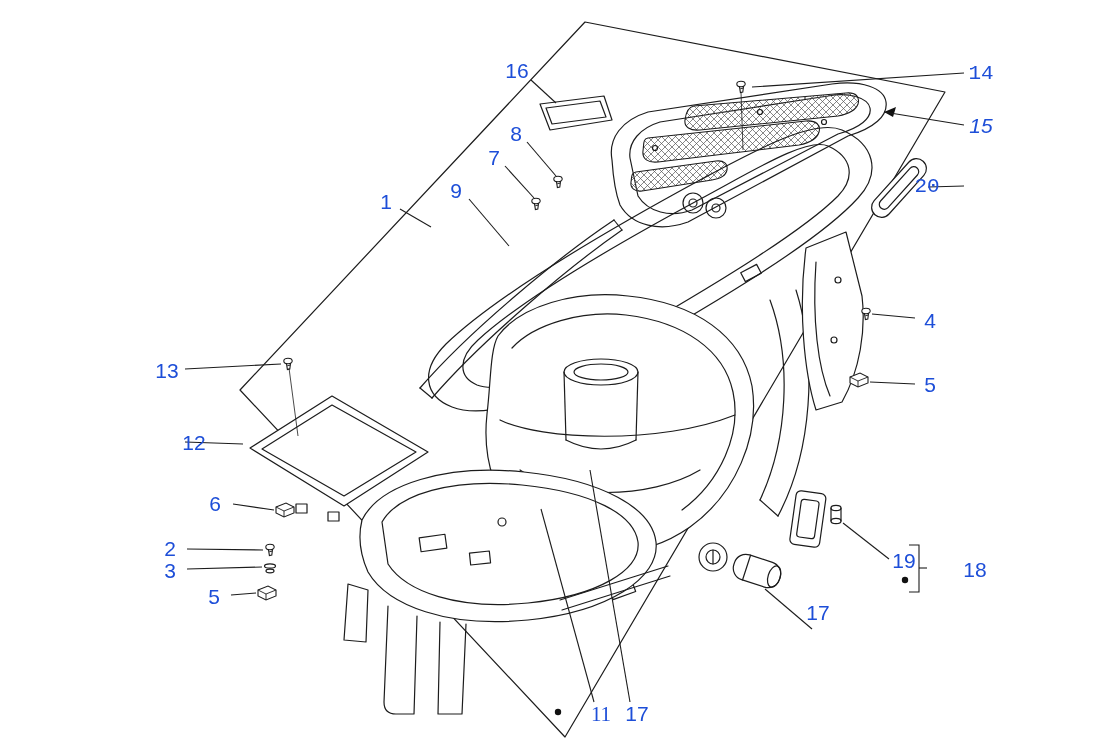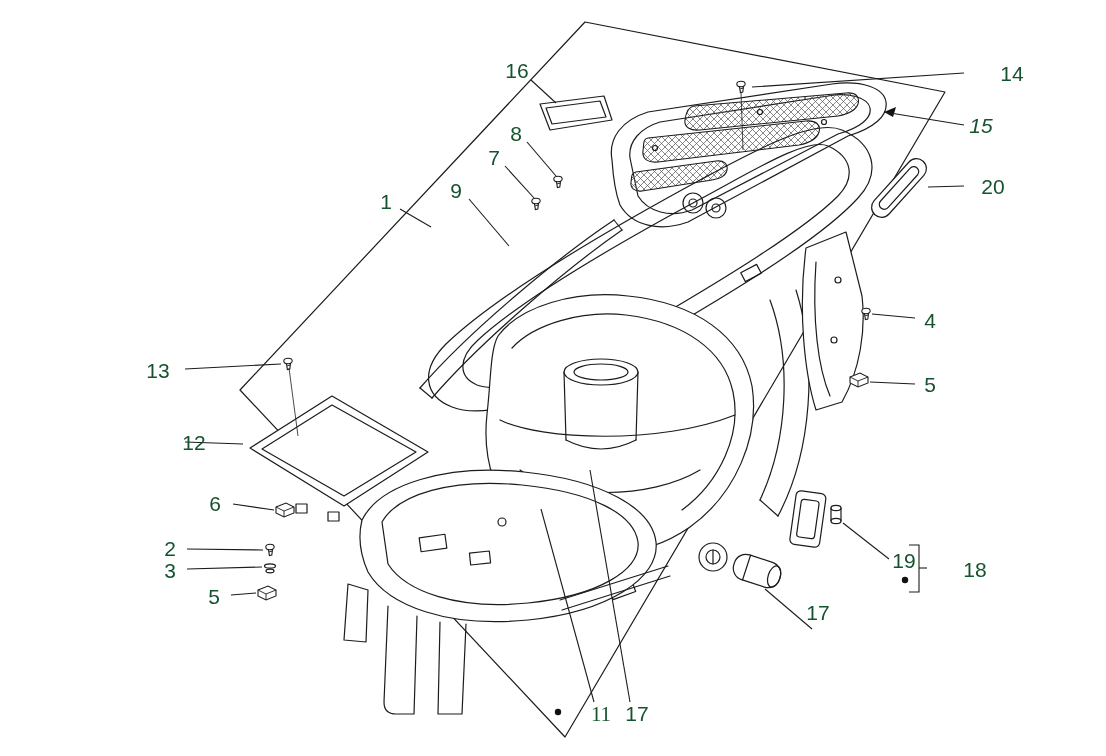--- a/index.html
+++ b/index.html
@@ -9,21 +9,21 @@
     background:#ffffff;
     font-family:"Liberation Sans", sans-serif;
     overflow:hidden;
   }
   .art{position:absolute;left:0;top:0;}
   .callout{
     position:absolute;
     transform:translate(-50%,-50%);
     font-size:21px;
     line-height:1;
-    color:#14532d;
+    color:#1d4ed8;
     user-select:none;
     white-space:nowrap;
   }
   svg *{vector-effect:non-scaling-stroke;}
   .ln{stroke:#1c1c1c;stroke-width:1.2;fill:none;stroke-linecap:round;stroke-linejoin:round;}
   .lnthin{stroke:#1c1c1c;stroke-width:0.8;fill:none;}
   .solid{stroke:#1c1c1c;stroke-width:1.2;fill:#ffffff;stroke-linejoin:round;}
   .leader{stroke:#1c1c1c;stroke-width:1.1;fill:none;}
   .dot{fill:#111;stroke:none;}
   .hatched{stroke:#1c1c1c;stroke-width:1.1;}
@@ -219,22 +219,22 @@
   <div class="callout" style="left:930px;top:320px;">4</div>
   <div class="callout" style="left:930px;top:384px;">5</div>
   <div class="callout" style="left:214px;top:596px;">5</div>
   <div class="callout" style="left:215px;top:503px;">6</div>
   <div class="callout" style="left:494px;top:157px;">7</div>
   <div class="callout" style="left:516px;top:133px;">8</div>
   <div class="callout" style="left:456px;top:190px;">9</div>
   <div class="callout" style="left:637px;top:713px;">17</div>
   <div class="callout" style="left:601px;top:714px;font-family:Liberation Serif, serif;">11</div>
   <div class="callout" style="left:166px;top:442px;margin-left:28px;">12</div>
-  <div class="callout" style="left:158px;top:370px;">13</div>
-  <div class="callout" style="left:1012px;top:73px;">14</div>
+  <div class="callout" style="left:167px;top:370px;">13</div>
+  <div class="callout" style="left:981px;top:73px;font-family:Liberation Mono, monospace;">14</div>
   <div class="callout" style="left:981px;top:125px;font-style:italic;">15</div>
   <div class="callout" style="left:517px;top:70px;">16</div>
   <div class="callout" style="left:818px;top:612px;">17</div>
   <div class="callout" style="left:941px;top:569px;margin-left:34px;">18</div>
   <div class="callout" style="left:904px;top:560px;">19</div>
-  <div class="callout" style="left:993px;top:186px;">20</div>
+  <div class="callout" style="left:927px;top:186px;font-family:Liberation Mono, monospace;">20</div>
 
 </div>
 
 </body></html>

